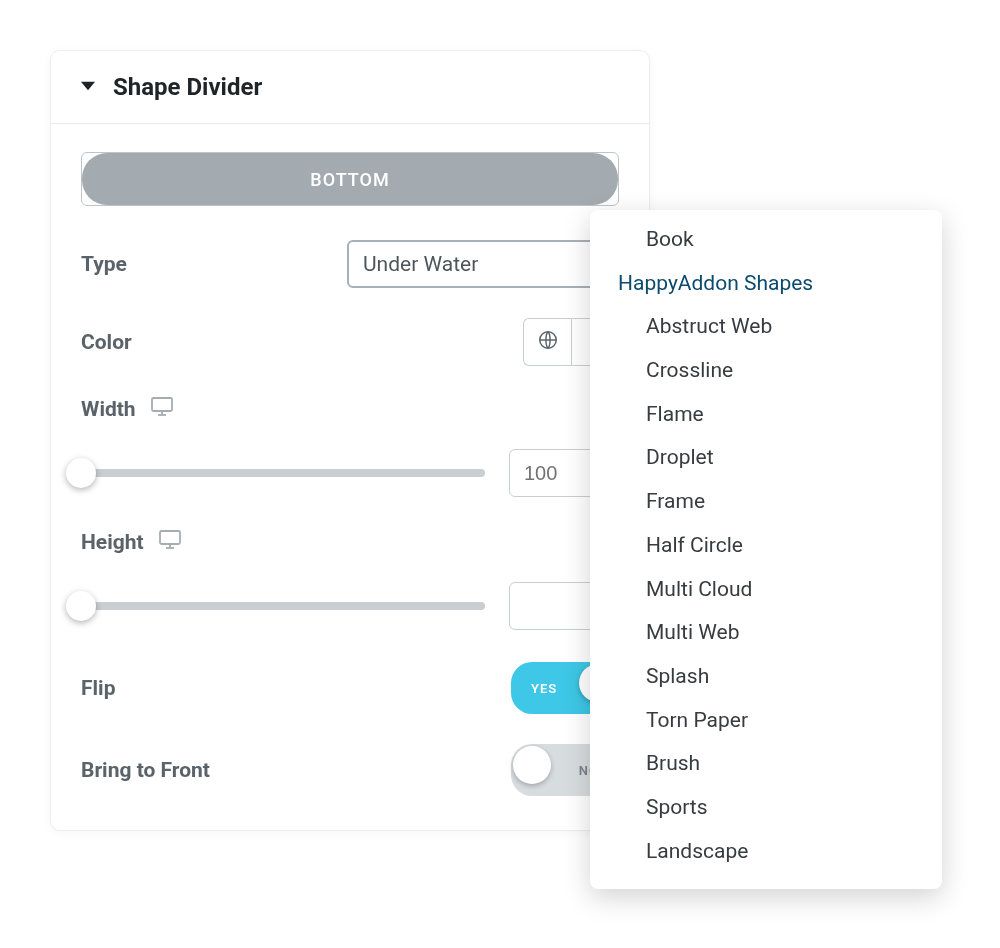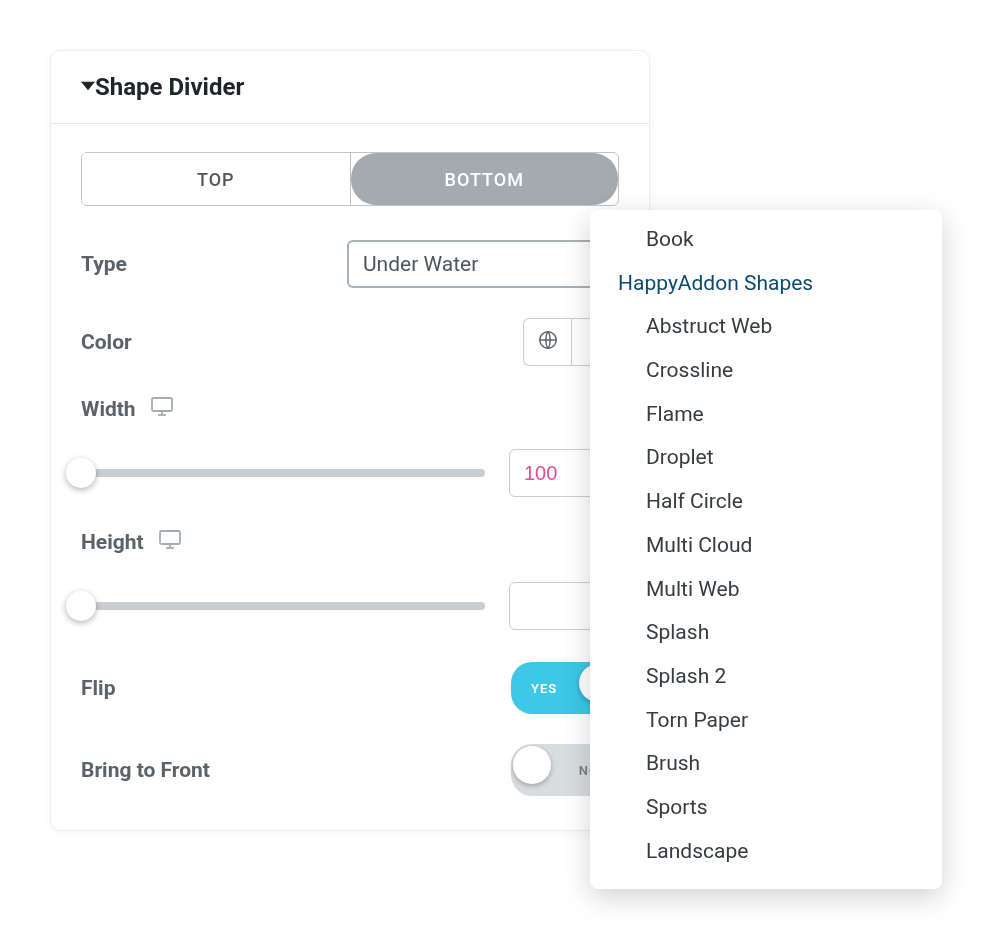--- a/index.html
+++ b/index.html
@@ -18,21 +18,21 @@
     top: 50px;
     width: 600px;
     border: 1px solid #eceef0;
     border-radius: 10px;
     background: #ffffff;
     box-shadow: 0 2px 10px rgba(0,0,0,0.04);
   }
   .panel-header {
     display: flex;
     align-items: center;
-    gap: 0;
+    gap: 18px;
     padding: 22px 30px;
     border-bottom: 1px solid #e7e9eb;
   }
   .panel-header .caret svg { width: 14px; height: 14px; }
   .panel-title {
     font-size: 24px;
     font-weight: 700;
     color: #1f2428;
   }
   .panel-body { padding: 28px 30px 34px; }
@@ -152,21 +152,21 @@
     background: #ffffff;
     box-shadow: 0 2px 6px rgba(0,0,0,0.3);
   }
   .num-input {
     width: 110px;
     height: 48px;
     border: 1px solid #c8ced3;
     border-radius: 6px;
     padding: 0 14px;
     font-size: 20px;
-    color: #ec4899;
+    color: #737373;
     background: #ffffff;
   }
 
   
   .resp-icon svg { width: 24px; height: 20px; stroke: #a5adb3; }
 
   
   .toggle {
     width: 108px;
     height: 52px;
@@ -231,21 +231,20 @@
       <svg viewBox="0 0 10 6">
           <path d="M0 0 L5 6 L10 0 Z" fill="#1f2428"></path>
         </svg>
     </span>
     <span class="panel-title">Shape Divider</span>
   </div>
 
   <div class="panel-body">
 
     <div class="tabs">
-      <div class="tab">TOP</div>
       <div class="tab active">BOTTOM</div>
     </div>
 
     <div class="row">
       <div class="label">Type</div>
       <div class="select">
         <span>Under Water</span>
         <span class="chev">
           <svg width="14" height="10" viewBox="0 0 10 6">
               <path d="M0 0 L5 6 L10 0" fill="none" stroke="#4e565c" stroke-width="1.2"></path>
@@ -333,23 +332,23 @@
 <div class="dropdown">
   <div class="dd-item first-partial">
     <span>Book</span>
   </div>
   <div class="dd-group">HappyAddon Shapes</div>
   <div id="dd-list">
       <div class="dd-item"><span>Abstruct Web</span></div>
       <div class="dd-item"><span>Crossline</span></div>
       <div class="dd-item"><span>Flame</span></div>
       <div class="dd-item"><span>Droplet</span></div>
+      <div class="dd-item"><span>Frame</span></div>
       <div class="dd-item"><span>Half Circle</span></div>
       <div class="dd-item"><span>Multi Cloud</span></div>
       <div class="dd-item"><span>Multi Web</span></div>
       <div class="dd-item"><span>Splash</span></div>
-      <div class="dd-item"><span>Splash 2</span></div>
       <div class="dd-item"><span>Torn Paper</span></div>
       <div class="dd-item"><span>Brush</span></div>
       <div class="dd-item"><span>Sports</span></div>
       <div class="dd-item"><span>Landscape</span></div>
     </div>
 </div>
 
 </body></html>

